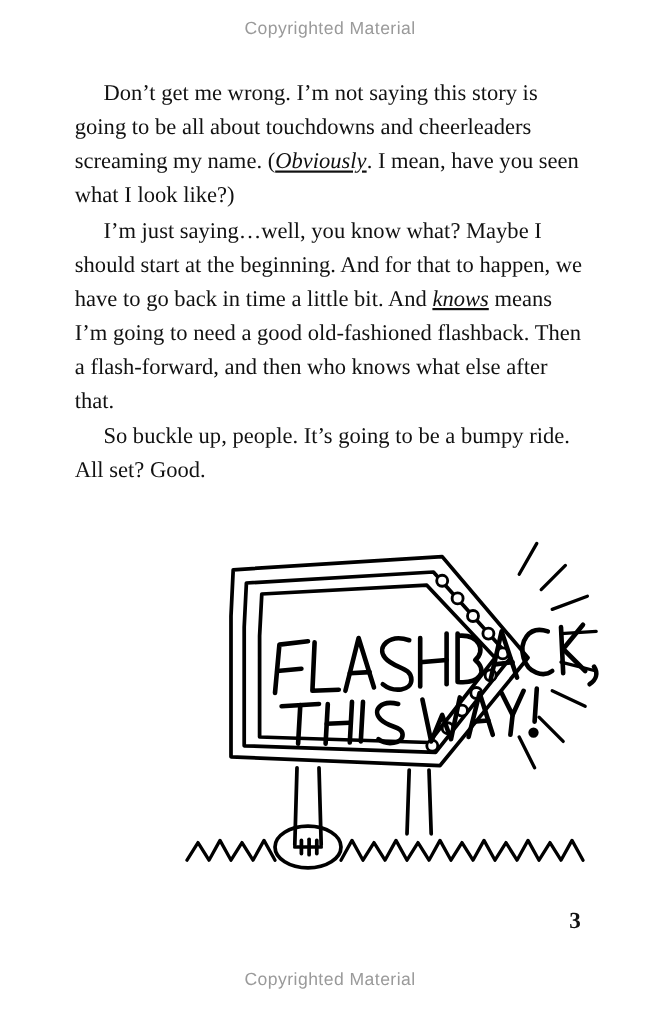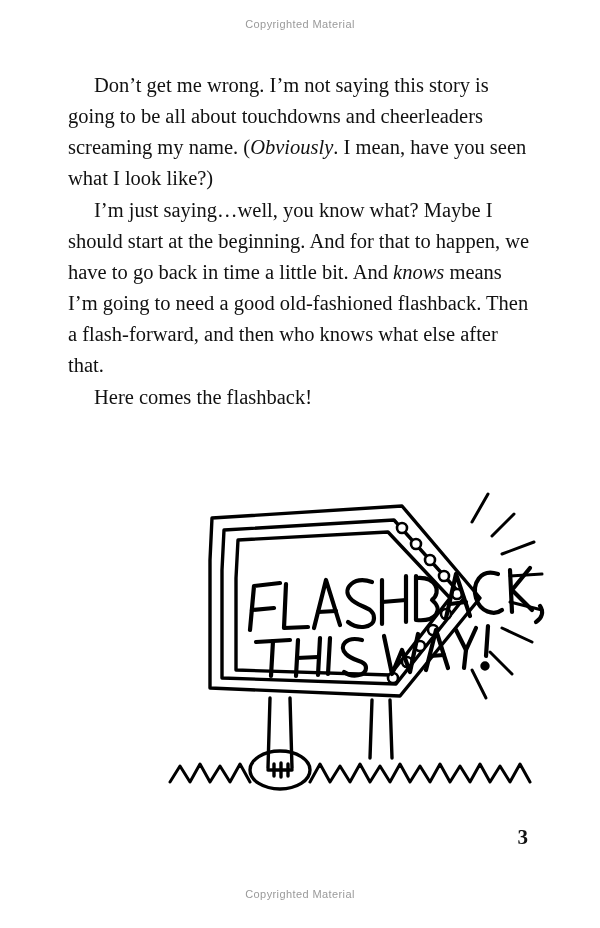--- a/index.html
+++ b/index.html
@@ -15,21 +15,21 @@
     overflow: hidden;
     font-family: "Liberation Serif", serif;
     color: #111111;
   }
   .watermark {
     position: absolute;
     left: 0;
     width: 100%;
     text-align: center;
     font-family: "Liberation Sans", sans-serif;
-    font-size: 11px;
+    font-size: 16px;
     letter-spacing: 0.4px;
     color: #9a9a9a;
   }
   .watermark.top { top: 18px; }
   .watermark.bottom { bottom: 28px; }
 
   .body-text {
     position: absolute;
     left: 68px;
     top: 70px;
@@ -37,20 +37,21 @@
   }
   .body-text p {
     margin: 0;
     font-size: 20.5px;
     line-height: 1.52;
     text-indent: 26px;
     text-align: left;
   }
   .body-text p em {
     font-style: italic;
+    text-decoration: underline;
   }
 
   .art {
     position: absolute;
     left: 150px;
     top: 470px;
     width: 420px;
     height: 350px;
   }
 
@@ -67,21 +68,21 @@
 </head>
 <body>
 
 <div class="page">
 
   <div class="watermark top">Copyrighted Material</div>
 
   <div class="body-text">
     <p><span>Don’t get me wrong. I’m not saying this story is going to be all about touchdowns and cheerleaders screaming my name. (</span><em>Obviously</em><span>. I mean, have you seen what I look like?)</span></p>
     <p><span>I’m just saying…well, you know what? Maybe I should start at the beginning. And for that to happen, we have to go back in time a little bit. And </span><em>knows</em><span> means I’m going to need a good old-fashioned flashback. Then a flash-forward, and then who knows what else after that.</span></p>
-    <p><span>Here comes the flashback!</span></p>
+    <p><span>So buckle up, people. It’s going to be a bumpy ride. All set? Good.</span></p>
   </div>
 
   <div class="art">
     <svg viewBox="0 0 420 350" width="420" height="350" xmlns="http://www.w3.org/2000/svg" aria-hidden="true">
       <g fill="none" stroke="#000000" stroke-width="3.4" stroke-linecap="round" stroke-linejoin="round">
 
         <g stroke-width="3">
           <line x1="322" y1="52" x2="338" y2="24"></line>
           <line x1="342" y1="66" x2="364" y2="44"></line>
           <line x1="352" y1="84" x2="384" y2="72"></line>

